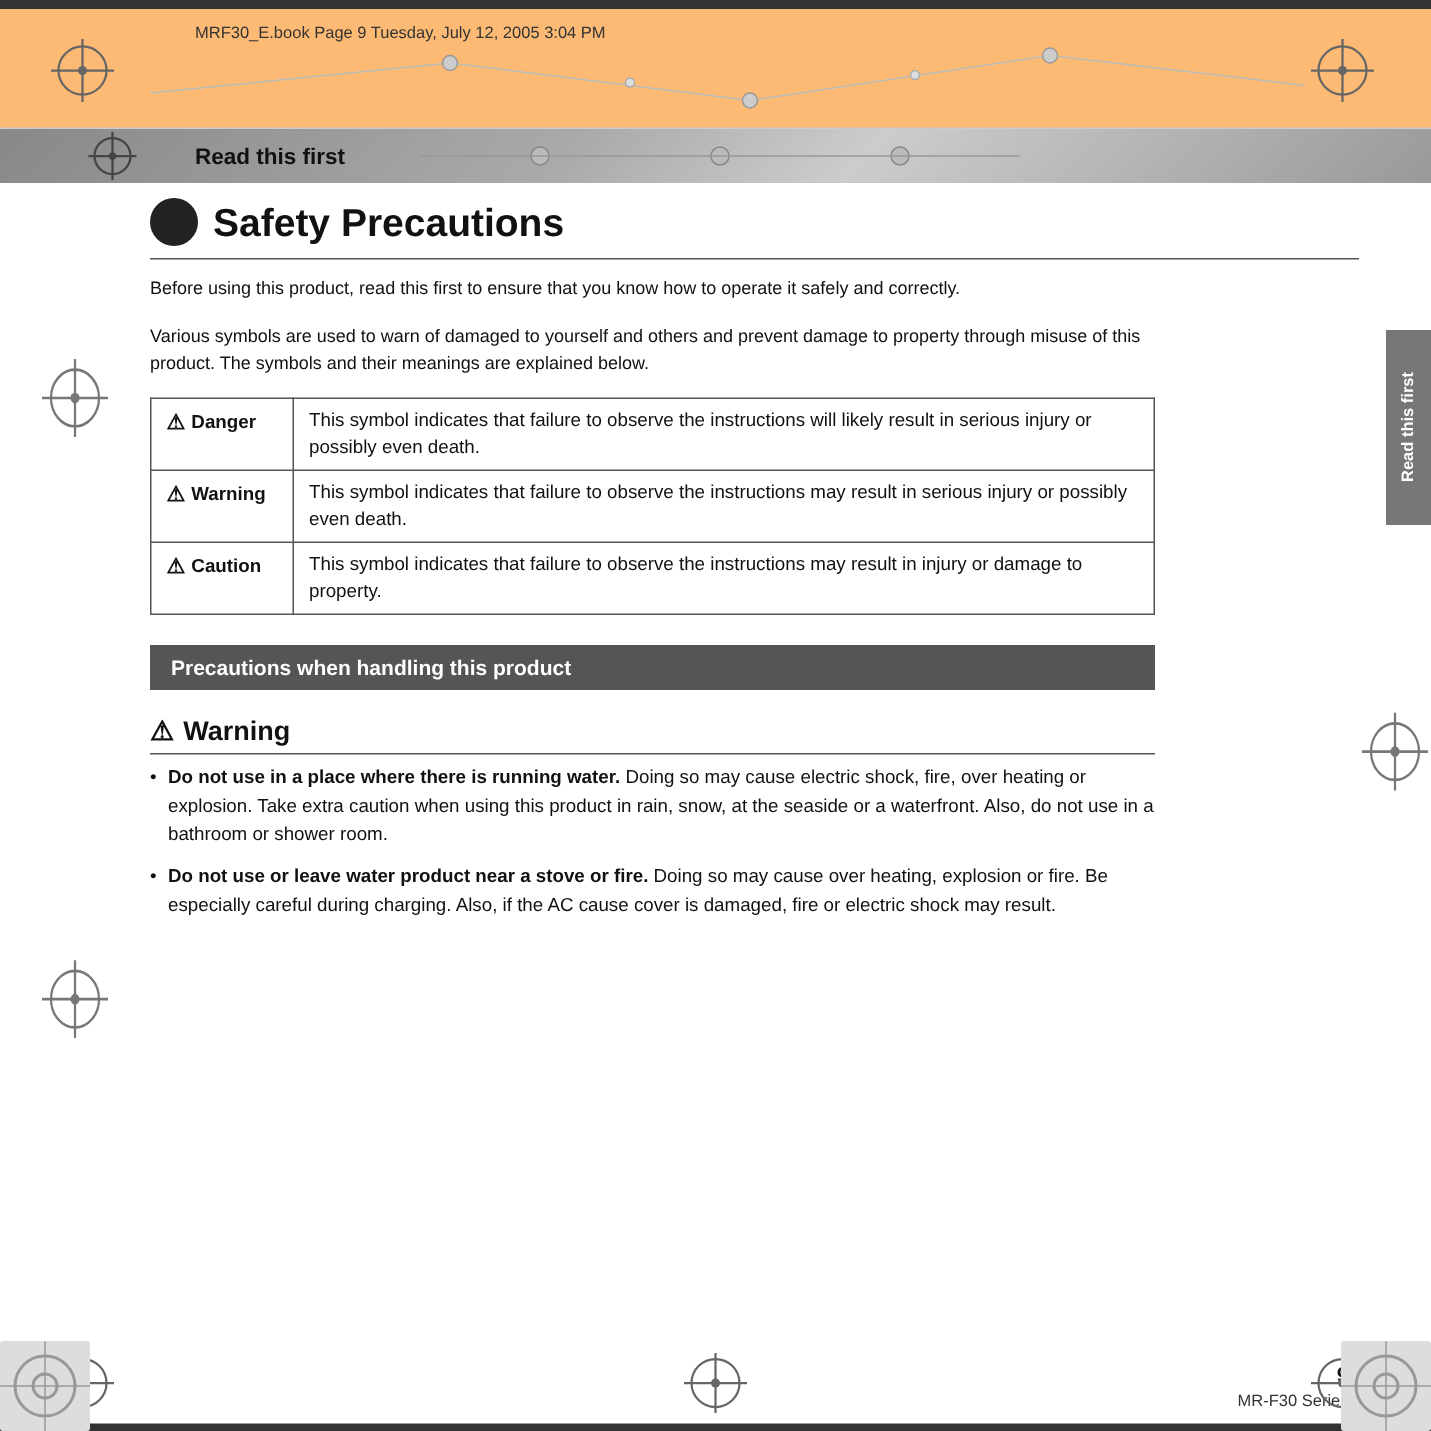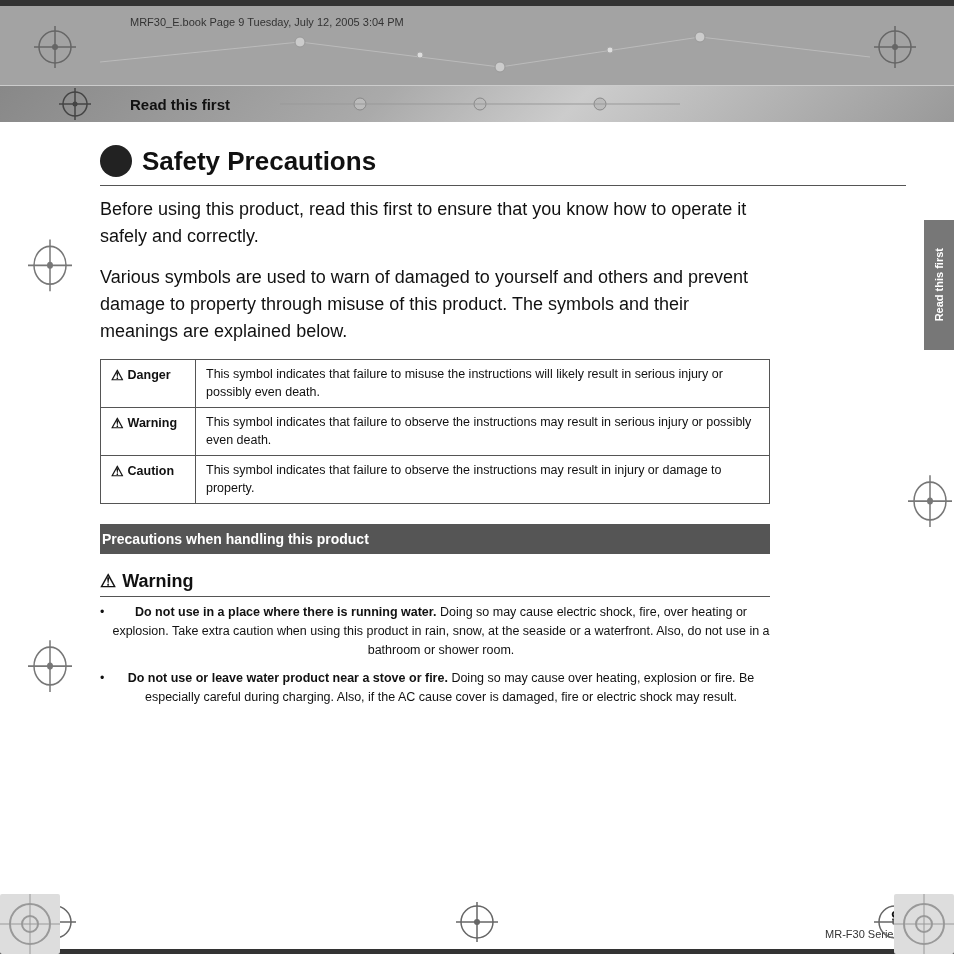--- a/index.html
+++ b/index.html
@@ -20,21 +20,21 @@
       top: 0; left: 0; right: 0;
       height: 6px;
       background: #333;
     }
 
     
     .header-strip {
       position: absolute;
       top: 6px; left: 0; right: 0;
       height: 80px;
-      background: #a3a3a3;
+      background: #fdba74;
       border-bottom: 1px solid #ccc;
     }
 
     .header-file-info {
       position: absolute;
       top: 10px;
       left: 130px;
       font-size: 11px;
       color: #333;
     }
@@ -83,21 +83,21 @@
       left: 100px;
       right: 48px;
       bottom: 60px;
     }
 
     
     .page-title-area {
       display: flex;
       align-items: center;
       margin-bottom: 8px;
-      padding-top: 23px;
+      padding-top: 10px;
       text-align: center;
     }
     .title-circle {
       width: 32px;
       height: 32px;
       background: #222;
       border-radius: 50%;
       margin-right: 10px;
       flex-shrink: 0;
     }
@@ -107,21 +107,21 @@
       color: #111;
     }
     .title-divider {
       border: none;
       border-top: 1px solid #555;
       margin: 2px 0 10px 0;
     }
 
     
     .intro-text {
-      font-size: 18px;
+      font-size: 12px;
       line-height: 1.5;
       margin-bottom: 14px;
       max-width: 670px;
     }
 
     
     .symbol-table {
       width: 100%;
       border-collapse: collapse;
       margin-bottom: 20px;
@@ -144,21 +144,21 @@
       align-items: center;
       gap: 4px;
     }
 
     
     .section-banner {
       background: #555;
       color: #fff;
       font-size: 14px;
       font-weight: bold;
-      padding: 7px 2px;
+      padding: 7px 14px;
       margin-bottom: 16px;
       max-width: 670px;
     }
 
     
     .warning-heading {
       display: flex;
       align-items: center;
       gap: 6px;
       font-size: 18px;
@@ -167,21 +167,20 @@
       border-bottom: 1px solid #555;
       padding-bottom: 4px;
       max-width: 670px;
     }
 
     
     .bullet-list {
       list-style: none;
       padding-left: 0;
       max-width: 670px;
-      text-align: center;
     }
     .bullet-list li {
       font-size: 12.5px;
       line-height: 1.5;
       margin-bottom: 10px;
       padding-left: 12px;
       position: relative;
     }
     .bullet-list li::before {
       content: '•';
@@ -333,21 +332,21 @@
 
   <table class="symbol-table">
     <tbody id="symbol-table-body">
     <tr>
           <td>
             <div class="symbol-label">
               <span style="font-size:14px;">⚠</span>
               <strong>Danger</strong>
             </div>
           </td>
-          <td>This symbol indicates that failure to misuse the instructions will likely result in serious injury or possibly even death.</td>
+          <td>This symbol indicates that failure to observe the instructions will likely result in serious injury or possibly even death.</td>
         </tr>
         <tr>
           <td>
             <div class="symbol-label">
               <span style="font-size:14px;">⚠</span>
               <strong>Warning</strong>
             </div>
           </td>
           <td>This symbol indicates that failure to observe the instructions may result in serious injury or possibly even death.</td>
         </tr>

